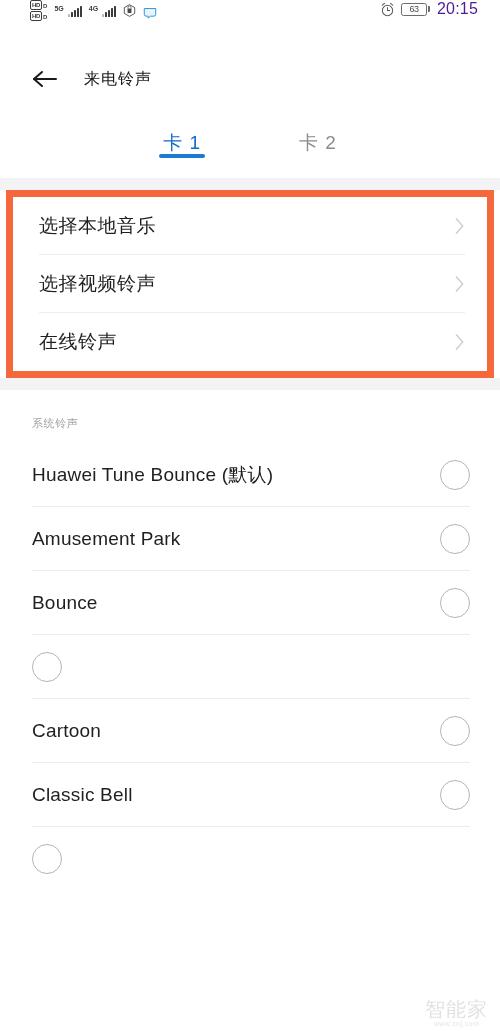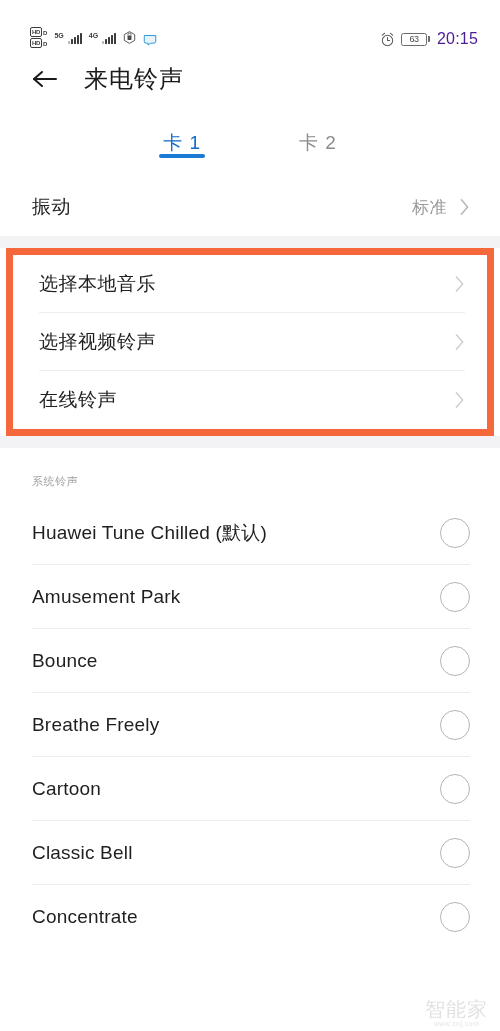--- a/index.html
+++ b/index.html
@@ -6,21 +6,21 @@
   html, body {
     width:500px; height:1031px;
     background:#ffffff;
     font-family:"Liberation Sans","DejaVu Sans",sans-serif;
     overflow:hidden;
   }
   .phone { position:relative; width:500px; height:1031px; background:#ffffff; }
 
   
   .statusbar {
-    height:48px; display:flex; align-items:flex-end;
+    height:48px; display:flex; align-items:flex-start;
     justify-content:space-between; padding:0 22px 0 30px;gap:24px;
   }
   .sb-left { display:flex; align-items:center; gap:4px; }
   .hd-stack { display:flex; flex-direction:column; gap:1px; }
   .hd-badge {
     display:flex; align-items:flex-end; gap:1px;
     font-size:7px; line-height:7px; color:#3c3c3c; font-weight:700;
   }
   .hd-box {
     border:1px solid #3c3c3c; border-radius:2px;
@@ -57,21 +57,21 @@
     display:flex;align-items:center;justify-content:center;
     font-size:9px;color:#4a4a4a;letter-spacing:-0.5px;
   }
   .batt-tip { width:2px;height:6px;background:#6b6b6b;border-radius:0 1px 1px 0; }
   .sb-time { font-size:16px; color:#4c1d95; letter-spacing:0.2px; }
 
   
   .header { height:62px; display:flex; align-items:center; padding:0 0 0 30px; }
   .back-arrow { width:30px;height:30px;display:flex;align-items:center;justify-content:center;cursor:pointer; }
   .page-title {
-    font-size:24px; color:#1a1a1a; margin-left:24px; letter-spacing:1px;
+    font-size:16px; color:#1a1a1a; margin-left:24px; letter-spacing:1px;
   }
 
   
   .tabs { height:68px; display:flex; align-items:center; justify-content:center; gap:98px; }
   .tab { position:relative; font-size:19px; color:#8c8c8c; letter-spacing:1px; padding-bottom:2px; cursor:pointer; }
   .tab.active { color:#1169c9; }
   .tab.active::after {
     content:""; position:absolute; left:50%; transform:translateX(-50%);
     bottom:0; width:46px; height:4px; background:#1a7ad4; border-radius:2px;
   }
@@ -205,29 +205,20 @@
       </svg>
     </span>
     <span class="page-title">来电铃声</span>
   </div>
 
   <div class="tabs">
     <span class="tab active">卡 1</span>
     <span class="tab">卡 2</span>
   </div>
 
-  <div class="row">
-    <span class="row-label">振动</span>
-    <span class="row-value">标准</span>
-    <span class="chev">
-      <svg viewBox="0 0 12 20" width="11" height="18">
-        <path d="M2.5 2 L9.5 10 L2.5 18" fill="none" stroke="#b6b6b6" stroke-width="1.7" stroke-linecap="round" stroke-linejoin="round"></path>
-      </svg>
-    </span>
-  </div>
 
   <div class="gap" style="height:12px;"></div>
 
   <div class="highlight-card">
 
     <div class="row">
       <span class="row-label">选择本地音乐</span>
       <span class="chev">
         <svg viewBox="0 0 12 20" width="11" height="18">
           <path d="M2.5 2 L9.5 10 L2.5 18" fill="none" stroke="#cfcfcf" stroke-width="1.7" stroke-linecap="round" stroke-linejoin="round"></path>
@@ -255,58 +246,56 @@
       </span>
     </div>
 
   </div>
 
   <div class="gap" style="height:12px;"></div>
 
   <div class="section-title">系统铃声</div>
 
   <div class="rt-row">
-    <span class="rt-label">Huawei Tune Chilled (默认)</span>
+    <span class="rt-label">Huawei Tune Bounce (默认)</span>
     <span class="radio"></span>
     <span class="divider"></span>
   </div>
 
   <div class="rt-row">
     <span class="rt-label">Amusement Park</span>
     <span class="radio"></span>
     <span class="divider"></span>
   </div>
 
   <div class="rt-row">
     <span class="rt-label">Bounce</span>
     <span class="radio"></span>
     <span class="divider"></span>
   </div>
 
   <div class="rt-row">
-    <span class="rt-label">Breathe Freely</span>
     <span class="radio"></span>
     <span class="divider"></span>
   </div>
 
   <div class="rt-row">
     <span class="rt-label">Cartoon</span>
     <span class="radio"></span>
     <span class="divider"></span>
   </div>
 
 
   <div class="rt-row">
     <span class="rt-label">Classic Bell</span>
     <span class="radio"></span>
     <span class="divider"></span>
   </div>
 
   <div class="rt-row">
-    <span class="rt-label">Concentrate</span>
     <span class="radio"></span>
   </div>
 
   <div class="watermark">
     <div class="wm-main">智能家</div>
     <div class="wm-sub">www.znj.com</div>
   </div>
 
 </div>
 

